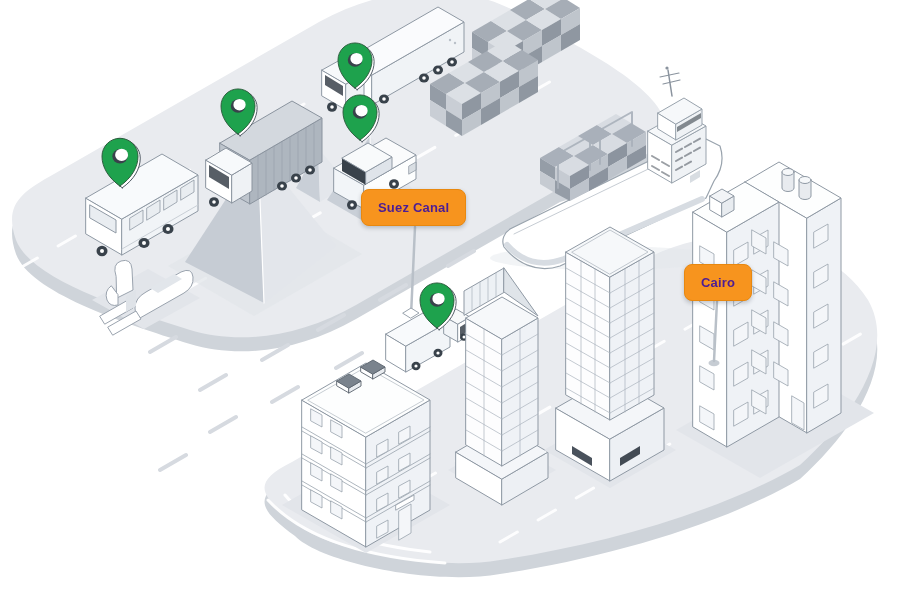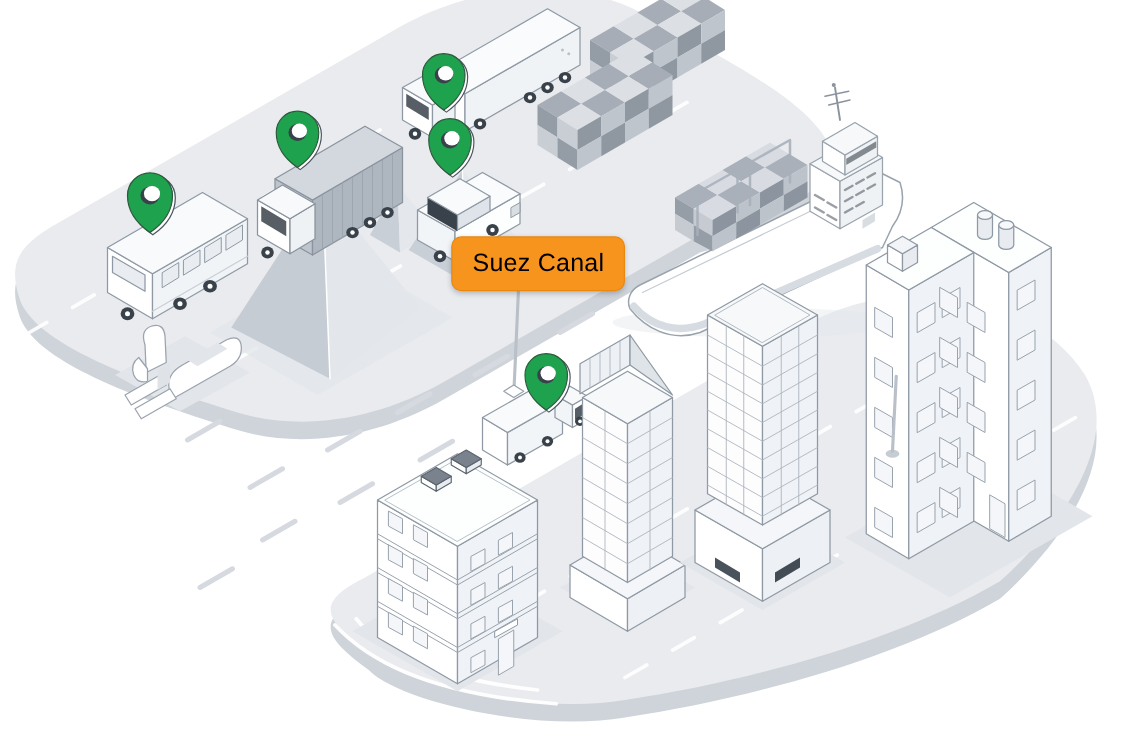--- a/index.html
+++ b/index.html
@@ -5,22 +5,22 @@
   html,body{margin:0;padding:0;background:#fff;}
   .stage{position:relative;width:900px;height:600px;background:#FFFFFF;overflow:hidden;
          font-family:"Liberation Sans",sans-serif;}
   .stage svg{position:absolute;left:0;top:0;}
   svg *{stroke-linejoin:round;stroke-linecap:round;}
   .grid{stroke:#ABB3BD;stroke-width:.7;fill:none;}
   .belt{stroke:#99A3AD;stroke-width:.8;fill:none;}
   .win{fill:#F4F6F9;stroke:#99A3AD;stroke-width:.8;}
   .roadDash{stroke:#FFFFFF;stroke-width:3;stroke-dasharray:20 24;fill:none;opacity:.9;}
   .roadSolid{stroke:#FFFFFF;stroke-width:3;fill:none;opacity:.95;}
-  .label{position:absolute;background:#F7941E;border:1px solid #E8880F;color:#000000;
-         font-weight:400;font-size:20px;line-height:1;padding:11px 16px;border-radius:8px;
+  .label{position:absolute;background:#F7941E;border:1px solid #E8880F;color:#4c1d95;
+         font-weight:700;font-size:13px;line-height:1;padding:11px 16px;border-radius:8px;
          box-shadow:0 2px 4px rgba(35,45,60,.25);letter-spacing:.2px;white-space:nowrap;}
 </style>
 </head>
 <body>
 
 <div class="stage">
 <svg width="900" height="600" viewBox="0 0 900 600">
 <defs>
   <g id="pin">
     <path d="M0,0 C-13,-9 -20,-21 -20,-33 A20,20 0 1 1 20,-33 C20,-21 13,-9 0,0 Z" transform="translate(2.5,2)" fill="#FFFFFF" stroke="#4A545E" stroke-width="1.1"></path>
@@ -370,13 +370,16 @@
 <use href="#pin" transform="translate(120,186) scale(0.9)"></use>
 <use href="#pin" transform="translate(238,134) scale(0.85)"></use>
 <use href="#pin" transform="translate(360,140) scale(0.85)"></use>
 <use href="#pin" transform="translate(355,88) scale(0.85)"></use>
 <use href="#pin" transform="translate(437,328) scale(0.85)"></use>
 </svg>
 
 <div class="label" style="left:361px;top:189px">
   <span>Suez Canal</span>
 </div>
+<div class="label" style="left:684px;top:264px">
+  <span>Cairo</span>
 </div>
+</div>
 
 </body></html>

